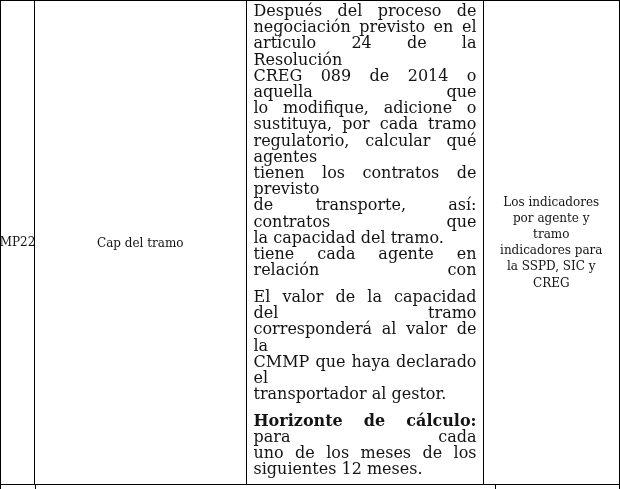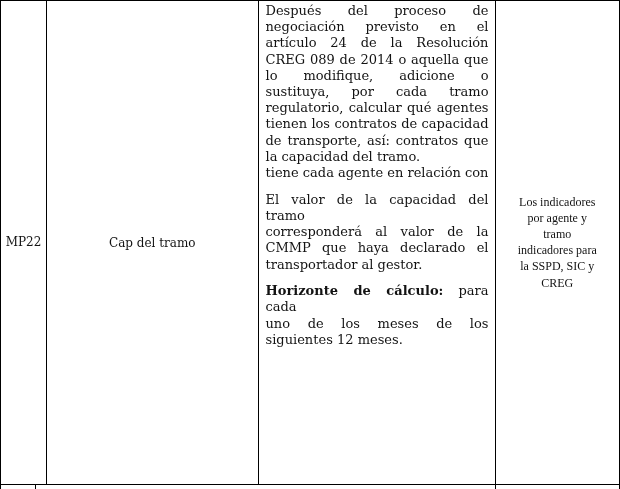--- a/index.html
+++ b/index.html
@@ -18,54 +18,54 @@
     border-left: 1.5px solid #000;
     border-right: 1.5px solid #000;
   }
   .main-row {
     display: flex;
     height: 483.5px;
     border-bottom: 1.5px solid #000;
   }
   .cell { height: 100%; }
   .c1 {
-    width: 46px;
+    width: 34px;
     border-right: 1.5px solid #000;
     display: flex; align-items: center; justify-content: center;
     font-size: 12px;
   }
   .c2 {
     width: 211.5px;
     border-right: 1.5px solid #000;
     display: flex; align-items: center; justify-content: center;
   }
   .fraction { text-align: center; font-size: 12px; line-height: 15px; }
   .frac-num { display: inline-block; padding: 0 7px 2px; border-bottom: 1.4px solid #000; }
   .frac-den { padding-top: 2px; }
   .c3 {
     width: 237px;
     border-right: 1.5px solid #000;
     padding: 2px 6px 0 7px;
-    font-size: 13px;
+    font-size: 16px;
     overflow: hidden;
   }
   .para { margin-bottom: 10.5px; }
   .para:last-child { margin-bottom: 4px; }
   .line { line-height: 16.2px; }
   .j { text-align: justify; text-align-last: justify; }
   .j.end { text-align-last: left; }
   .b { font-weight: bold; }
   .c4 {
     flex: 1;
     display: flex; flex-direction: column;
     align-items: center; justify-content: center;
     font-size: 12px;
     padding: 0 4px;
   }
-  .cline { line-height: 16.2px; text-align: left; font-family: Liberation Serif, serif; }
+  .cline { line-height: 16.2px; text-align: left; }
   .next-row {
     display: flex;
     height: 4px;
   }
   .s1 { width: 35px; border-right: 1.5px solid #000; }
   .s2 { width: 460px; border-right: 1.5px solid #000; }
   .s3 { flex: 1; }
 </style>
 </head>
 <body>
@@ -85,21 +85,21 @@
 
     <div class="cell c3">
       <div class="para">
         <div class="line j">Después del proceso de</div>
         <div class="line j">negociación previsto en el</div>
         <div class="line j">artículo 24 de la Resolución</div>
         <div class="line j">CREG 089 de 2014 o aquella que</div>
         <div class="line j">lo modifique, adicione o</div>
         <div class="line j">sustituya, por cada tramo</div>
         <div class="line j">regulatorio, calcular qué agentes</div>
-        <div class="line j">tienen los contratos de capacidad</div>
+        <div class="line j">tienen los contratos de previsto</div>
         <div class="line j">de transporte, así: contratos que</div>
         <div class="line j end">la capacidad del tramo.</div>
         <div class="line j">tiene cada agente en relación con</div>
       </div>
       <div class="para">
         <div class="line j">El valor de la capacidad del tramo</div>
         <div class="line j">corresponderá al valor de la</div>
         <div class="line j">CMMP que haya declarado el</div>
         <div class="line j end">transportador al gestor.</div>
       </div>

